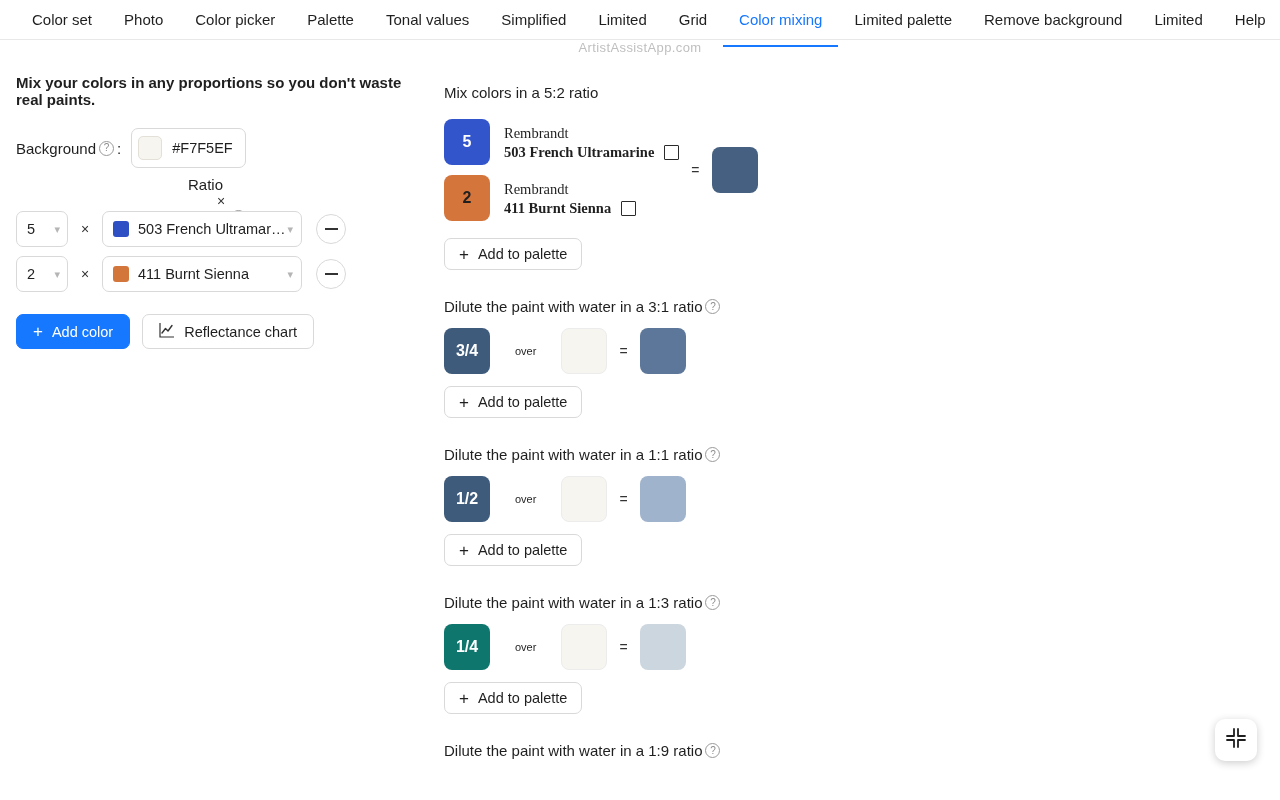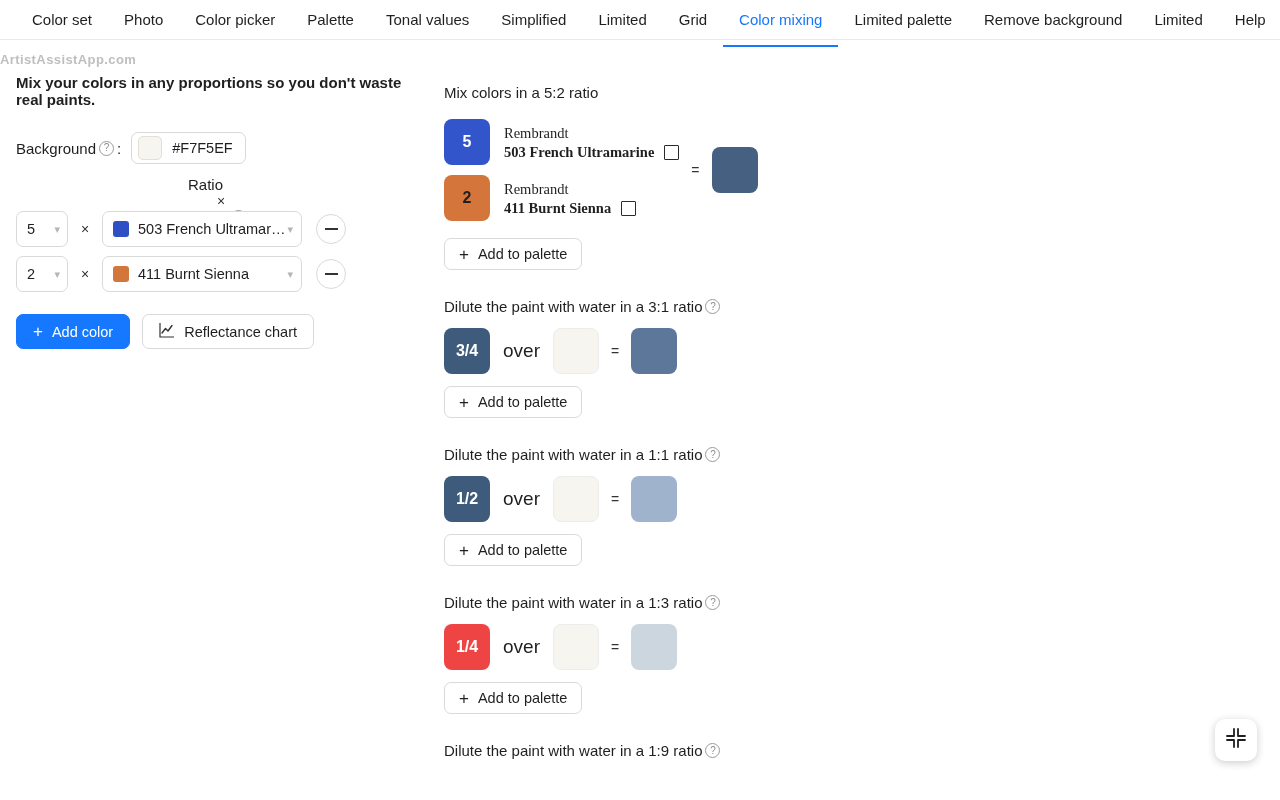--- a/index.html
+++ b/index.html
@@ -32,26 +32,26 @@
     flex: 0 0 auto;
   }
   .tab.active {
     color: #1677ff;
     box-shadow: inset 0 -2px 0 0 #1677ff;
   }
 
   .watermark {
     position: absolute;
     left: 0; right: 0;
-    top: 52px;
+    top: 40px;
+    text-align: center;
     font-size: 13px;
     color: #bfbfbf;
     letter-spacing: .4px;
     pointer-events: none;
-    font-weight: bold;
   }
 
   
   .page { position: relative; width: 1280px; height: 744px; }
   .left-pane { position: absolute; left: 16px; top: 18px; width: 410px; }
   .right-pane { position: absolute; left: 444px; top: 44px; width: 520px; }
 
   .headline {
     font-size: 15px;
     font-weight: bold;
@@ -64,21 +64,21 @@
   .lbl { font-size: 15px; color: #1f1f1f; }
   .qmark {
     display: inline-flex; align-items: center; justify-content: center;
     width: 15px; height: 15px; border: 1px solid #9a9a9a; border-radius: 50%;
     font-size: 10px; color: #8c8c8c; margin: 0 3px; line-height: 1;
     cursor: pointer; flex: 0 0 auto;
   }
   .bgfield {
     display: flex; align-items: center; gap: 10px;
     border: 1px solid #d9d9d9; border-radius: 7px;
-    height: 32px; padding: 0 12px 0 6px; margin-left: 10px;
+    height: 40px; padding: 0 12px 0 6px; margin-left: 10px;
     background: #fff; cursor: pointer;
   }
   .bgchip { width: 24px; height: 24px; border-radius: 5px; border: 1px solid #e3e0d8; }
   .bgval { font-size: 14.5px; color: #1f1f1f; }
 
   
   .rc-head { display: flex; align-items: center; height: 28px; margin-bottom: 7px; flex-direction: column; }
   .rc-head .ratio-h { width: 66px; font-size: 15px; }
   .rc-head .times-h { width: 34px; text-align: center; font-size: 14px; color: #333; }
   .rc-head .color-h { font-size: 15px; display: flex; align-items: center; }
@@ -143,21 +143,21 @@
     padding: 0 14px; font-size: 14.5px; cursor: pointer;
   }
 
   .dilute-sec { margin-top: 28px; }
   .dil-row { display: flex; align-items: center; }
   .frac-badge {
     min-width: 46px; height: 46px; border-radius: 8px; padding: 0 7px;
     display: flex; align-items: center; justify-content: center;
     font-size: 16px; font-weight: bold; color: #fff; flex: 0 0 auto;
   }
-  .over-lbl { font-size: 19px; color: #1f1f1f; margin: 0 13px; }
+  .over-lbl { font-size: 11px; color: #1f1f1f; margin: 0 25px; }
   .bg-swatch { width: 46px; height: 46px; border-radius: 8px; flex: 0 0 auto; }
 
   
   .fs-btn {
     position: absolute; right: 23px; bottom: 23px;
     width: 42px; height: 42px; border-radius: 10px; background: #fff;
     box-shadow: 0 2px 9px rgba(0,0,0,.20);
     display: flex; align-items: center; justify-content: center; cursor: pointer;
   }
 </style>
@@ -314,21 +314,21 @@
             <span class="eq">=</span>
             <span class="bg-swatch" style="background:#9fb3cc"></span>
           </div><div class="addpal">
             <span class="plus-g">+</span>
             <span>Add to palette</span>
           </div></div>
         <div class="dilute-sec"><div class="sec-title">
             <span>Dilute the paint with water in a 1:3 ratio</span>
             <span class="qmark">?</span>
           </div><div class="dil-row">
-            <span class="frac-badge" style="background:#ef4444">
+            <span class="frac-badge" style="background:#0f766e">
               <span>1/4</span>
             </span>
             <span class="over-lbl">over</span>
             <span class="bg-swatch" style="background:#F7F5EF;border:1px solid #ececec"></span>
             <span class="eq">=</span>
             <span class="bg-swatch" style="background:#ccd6de"></span>
           </div><div class="addpal">
             <span class="plus-g">+</span>
             <span>Add to palette</span>
           </div></div>

